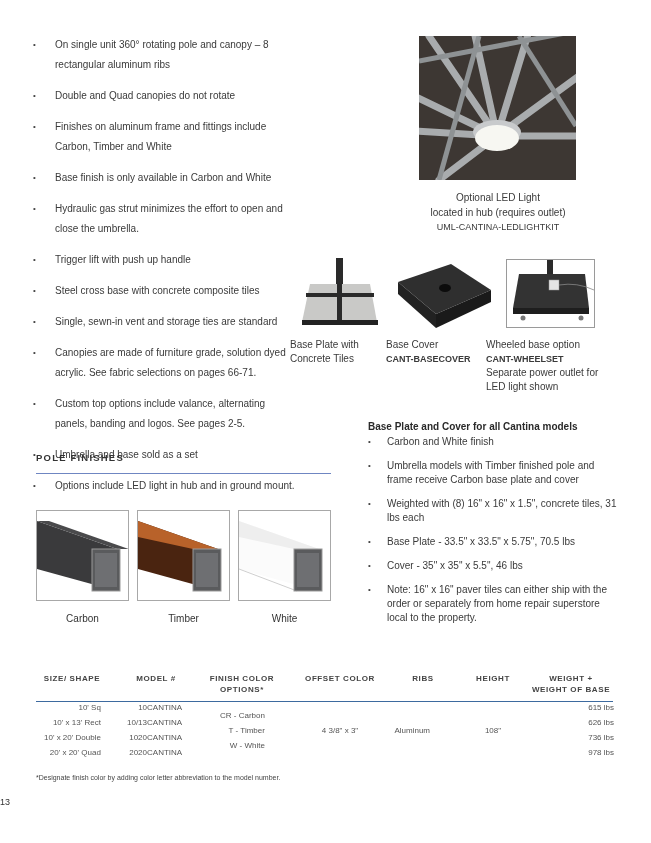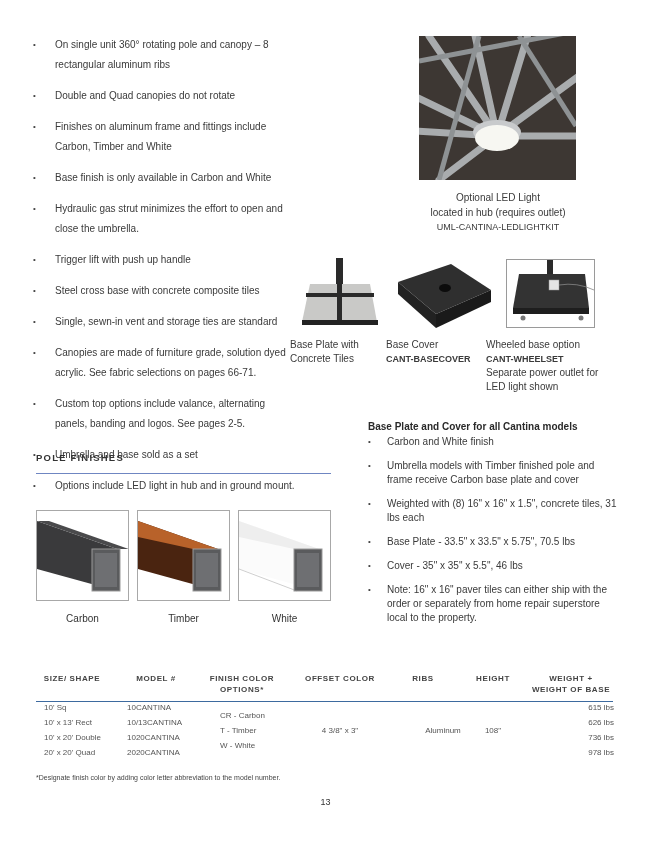--- a/index.html
+++ b/index.html
@@ -36,23 +36,23 @@
   
   .pf-heading { position: absolute; left: 36px; top: 452px; font-size: 9.5px; font-weight: bold; letter-spacing: 1.2px; color: #333; }
   .pf-rule { position: absolute; left: 36px; top: 473px; width: 295px; height: 1px; background: #6f86c2; }
   .pf-tile { position: absolute; top: 510px; width: 93px; height: 91px; border: 1px solid #a8a8a8; background: #fff; overflow: hidden; }
   .pf-label { position: absolute; top: 592px; width: 93px; text-align: center; font-size: 10px; color: #333; margin-top: 21px; }
 
   
   .spec { position: absolute; left: 36px; top: 655px; width: 577px; }
   .spec-head { position: relative; height: 32px; border-bottom: 1.5px solid #3d6a9f; margin-top: 15px; }
   .spec-head div { position: absolute; top: 3px; font-size: 8px; font-weight: bold; letter-spacing: 0.6px; color: #444; text-align: center; line-height: 11px; }
-  .cell { position: absolute; font-size: 8px; color: #555; line-height: 15px; }
+  .cell { position: absolute; font-size: 8px; color: #555; line-height: 15px; text-align: right; }
   .footnote { position: absolute; left: 36px; top: 774px; font-size: 7px; color: #444; }
-  .page-num { position: absolute; left: 0; width: 651px; top: 797px; text-align: center; font-size: 9px; color: #333; }
+  .page-num { position: absolute; left: 0; width: 651px; top: 797px; text-align: left; font-size: 9px; color: #333; }
 </style>
 </head>
 <body>
 
 <ul class="features">
   <li>On single unit 360° rotating pole and canopy – 8 rectangular aluminum ribs</li>
   <li>Double and Quad canopies do not rotate</li>
   <li>Finishes on aluminum frame and fittings include Carbon, Timber and White</li>
   <li>Base finish is only available in Carbon and White</li>
   <li>Hydraulic gas strut minimizes the effort to open and close the umbrella.</li>
@@ -207,21 +207,21 @@
     <div>10/13CANTINA</div>
     <div>1020CANTINA</div>
     <div>2020CANTINA</div>
   </div>
   <div class="cell" style="left:184px;top:53px">
     <div>CR - Carbon</div>
     <div>T - Timber</div>
     <div>W - White</div>
   </div>
   <div class="cell" style="left:266px;width:76px;text-align:center;top:68px">4 3/8" x 3"</div>
-  <div class="cell" style="left:382px;width:50px;text-align:center;top:68px">Aluminum</div>
+  <div class="cell" style="left:344px;width:50px;top:68px">Aluminum</div>
   <div class="cell" style="left:432px;width:50px;text-align:center;top:68px">108"</div>
   <div class="cell" style="left:492px;width:86px;text-align:right;top:45px">
     <div>615 lbs</div>
     <div>626 lbs</div>
     <div>736 lbs</div>
     <div>978 lbs</div>
   </div>
 </div>
 
 <div class="footnote">*Designate finish color by adding color letter abbreviation to the model number.</div>

